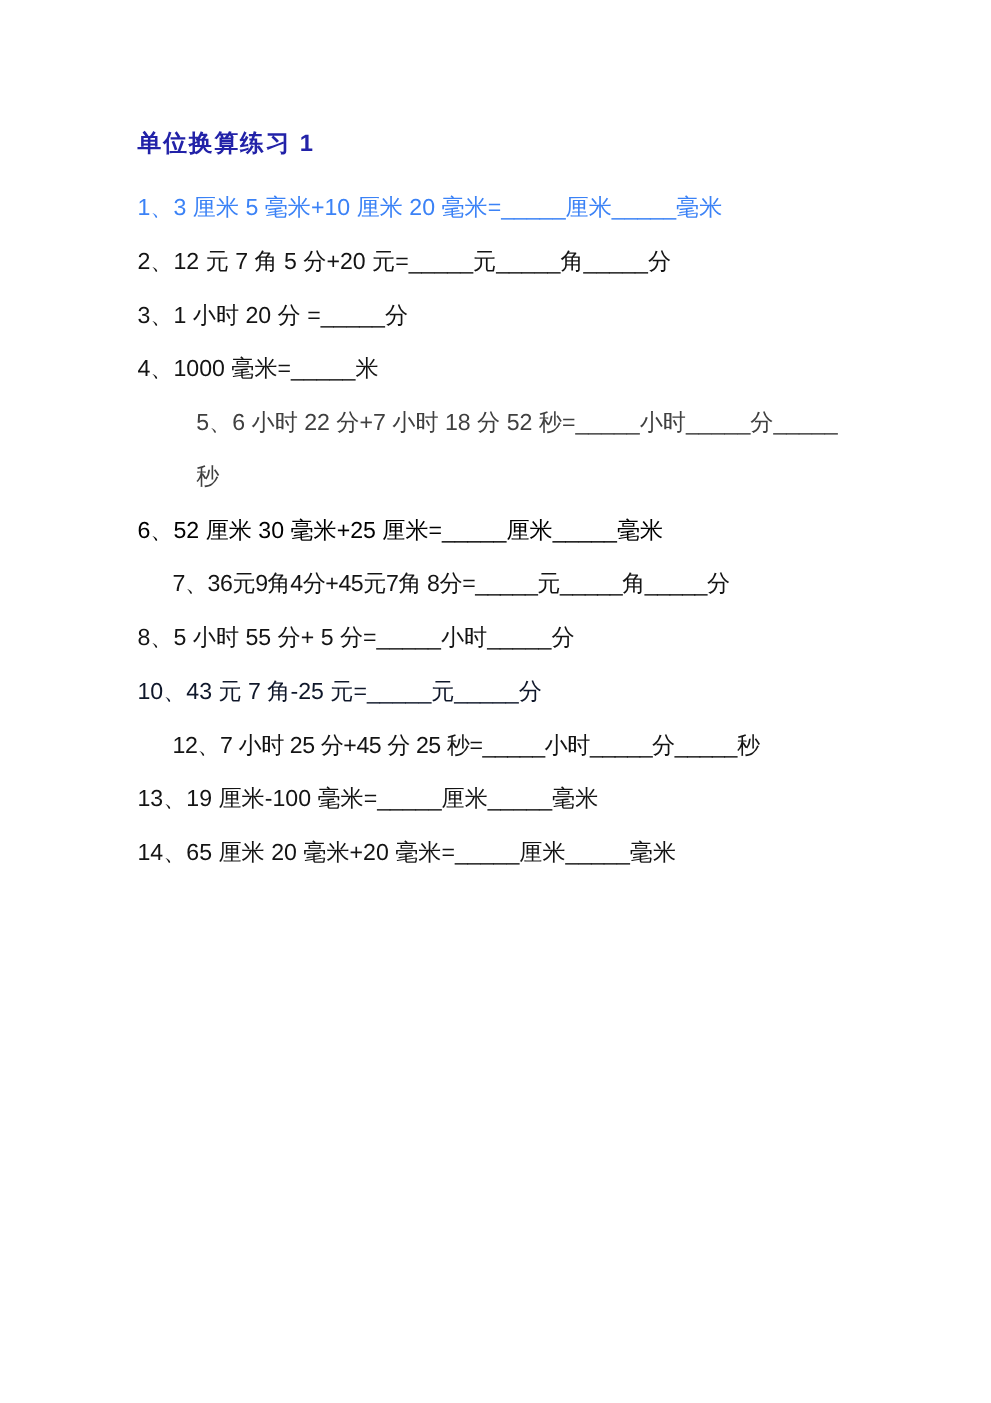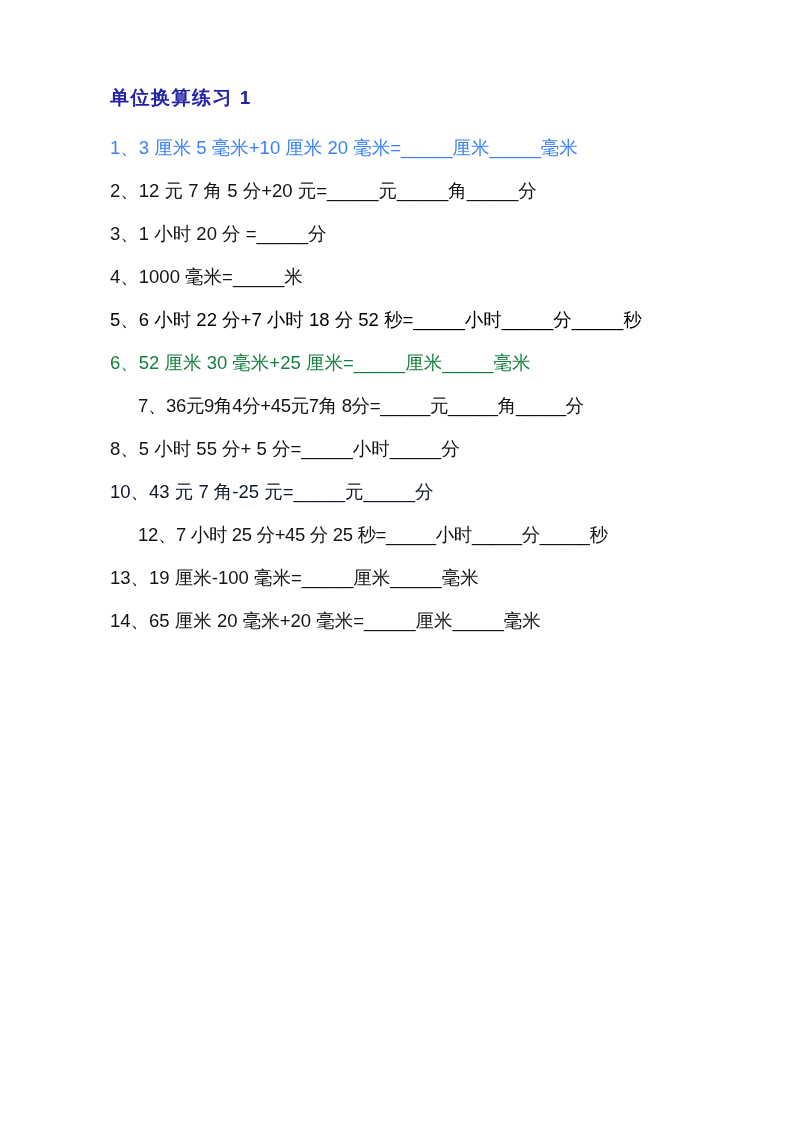--- a/index.html
+++ b/index.html
@@ -18,21 +18,21 @@
     position: relative;
     width: 793px;
     height: 1122px;
     background: #ffffff;
     box-sizing: border-box;
   }
 
   .content {
     position: absolute;
     left: 110px;
-    top: 84px;
+    top: 102px;
     width: 575px;
   }
 
   .worksheet-title {
     color: #2222a8;
     font-weight: bold;
     font-size: 19px;
     line-height: 28px;
     letter-spacing: 1.5px;
     margin: 0 0 14px 0;
@@ -68,22 +68,22 @@
   <div class="content">
 
     <h1 class="worksheet-title" style="color: rgb(34, 34, 168);">单位换算练习 1</h1>
 
     <ol class="problem-list">
 
     <li class="problem" style="color: #3b82f6;"><span>1、</span><span>3 厘米 5 毫米+10 厘米 20 毫米=_____厘米_____毫米</span></li>
         <li class="problem" style="color: rgb(20, 20, 20);"><span>2、</span><span>12 元 7 角 5 分+20 元=_____元_____角_____分</span></li>
         <li class="problem" style="color: rgb(20, 20, 20);"><span>3、</span><span>1 小时 20 分 =_____分</span></li>
         <li class="problem" style="color: rgb(20, 20, 20);"><span>4、</span><span>1000 毫米=_____米</span></li>
-        <li class="problem" style="color: #000000;"><span>5、</span><span>6 小时 22 分+7 小时  18 分 52 秒=_____小时_____分_____秒</span></li>
-        <li class="problem" style="color: #15803d;"><span>6、</span><span>52 厘米 30 毫米+25 厘米=_____厘米_____毫米</span></li>
+        <li class="problem" style="color: #404040; margin-left: 47px;"><span>5、</span><span>6 小时 22 分+7 小时  18 分 52 秒=_____小时_____分_____秒</span></li>
+        <li class="problem" style="color: #000000;"><span>6、</span><span>52 厘米 30 毫米+25 厘米=_____厘米_____毫米</span></li>
         <li class="problem tight" style="color: rgb(20, 20, 20);"><span>7、</span><span>36元9角4分+45元7角 8分=_____元_____角_____分</span></li>
         <li class="problem" style="color: rgb(20, 20, 20);"><span>8、</span><span>5 小时 55 分+ 5 分=_____小时_____分</span></li>
         <li class="problem" style="color: #0f172a;"><span>10、</span><span>43 元 7 角-25 元=_____元_____分</span></li>
         <li class="problem tight" style="color: rgb(20, 20, 20);"><span>12、</span><span>7 小时 25 分+45 分 25 秒=_____小时_____分_____秒</span></li>
         <li class="problem" style="color: rgb(20, 20, 20);"><span>13、</span><span>19 厘米-100 毫米=_____厘米_____毫米</span></li>
         <li class="problem" style="color: rgb(20, 20, 20);"><span>14、</span><span>65 厘米 20 毫米+20 毫米=_____厘米_____毫米</span></li>
       </ol>
 
   </div>
 </div>

